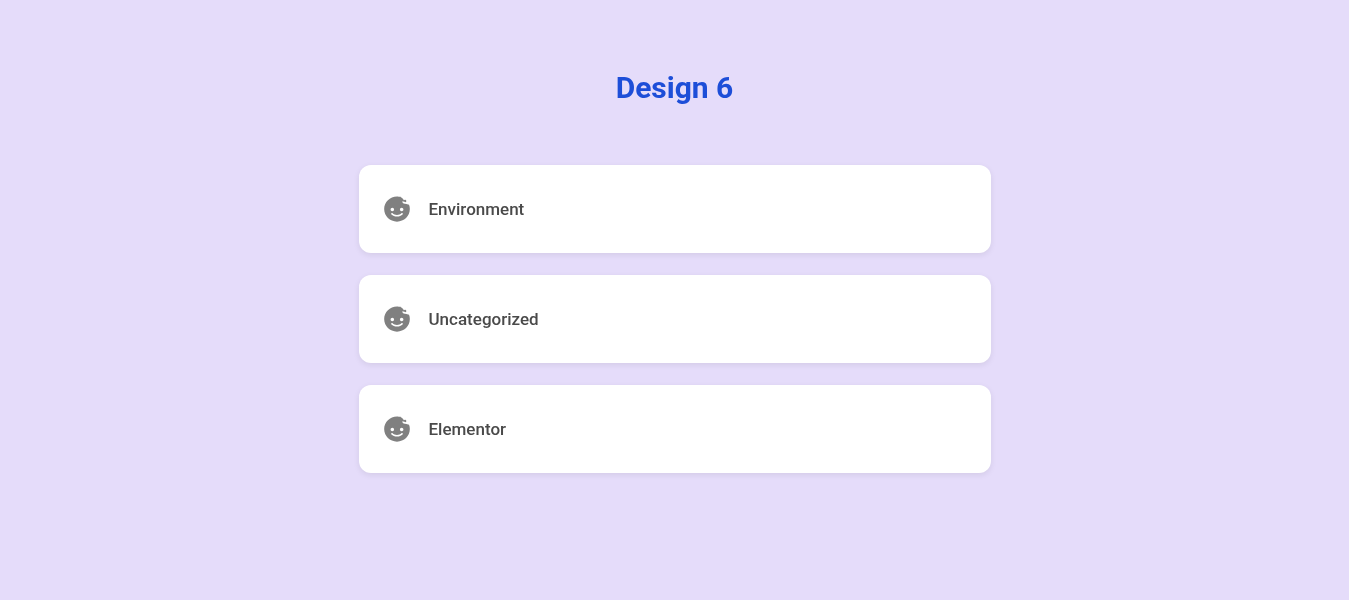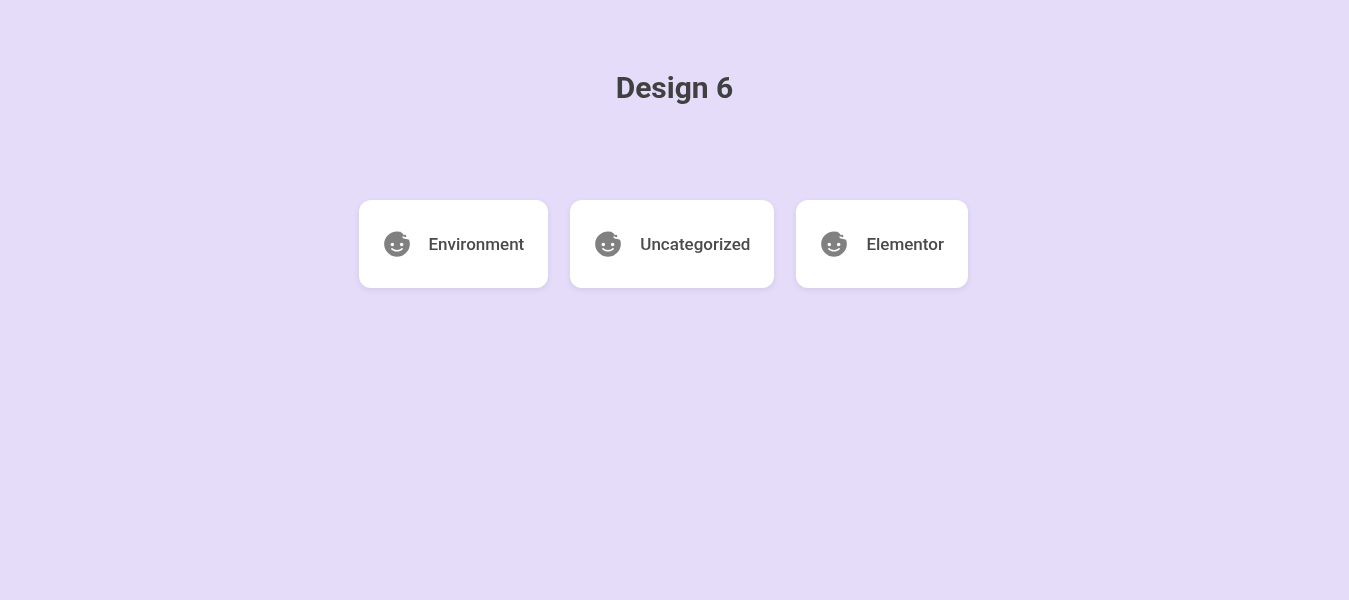--- a/index.html
+++ b/index.html
@@ -13,30 +13,30 @@
       height: 600px;
       background-color: #e5dcfa;
       font-family: -apple-system, BlinkMacSystemFont, 'Segoe UI', Roboto, sans-serif;
       display: flex;
       flex-direction: column;
       align-items: center;
       padding-top: 70px;
     }
     
     .title {
-      color: #404040;
+      color: #1d4ed8;
       font-size: 30px;
       font-weight: 700;
-      margin-bottom: 95px;
+      margin-bottom: 60px;
     }
     
     .list-container {
       width: 632px;
       display: flex;
-      flex-direction: row;
+      flex-direction: column;
       gap: 22px;
     }
     
     .list-item {
       background-color: #ffffff;
       border-radius: 12px;
       padding: 30px 24px;
       display: flex;
       align-items: center;
       gap: 18px;

